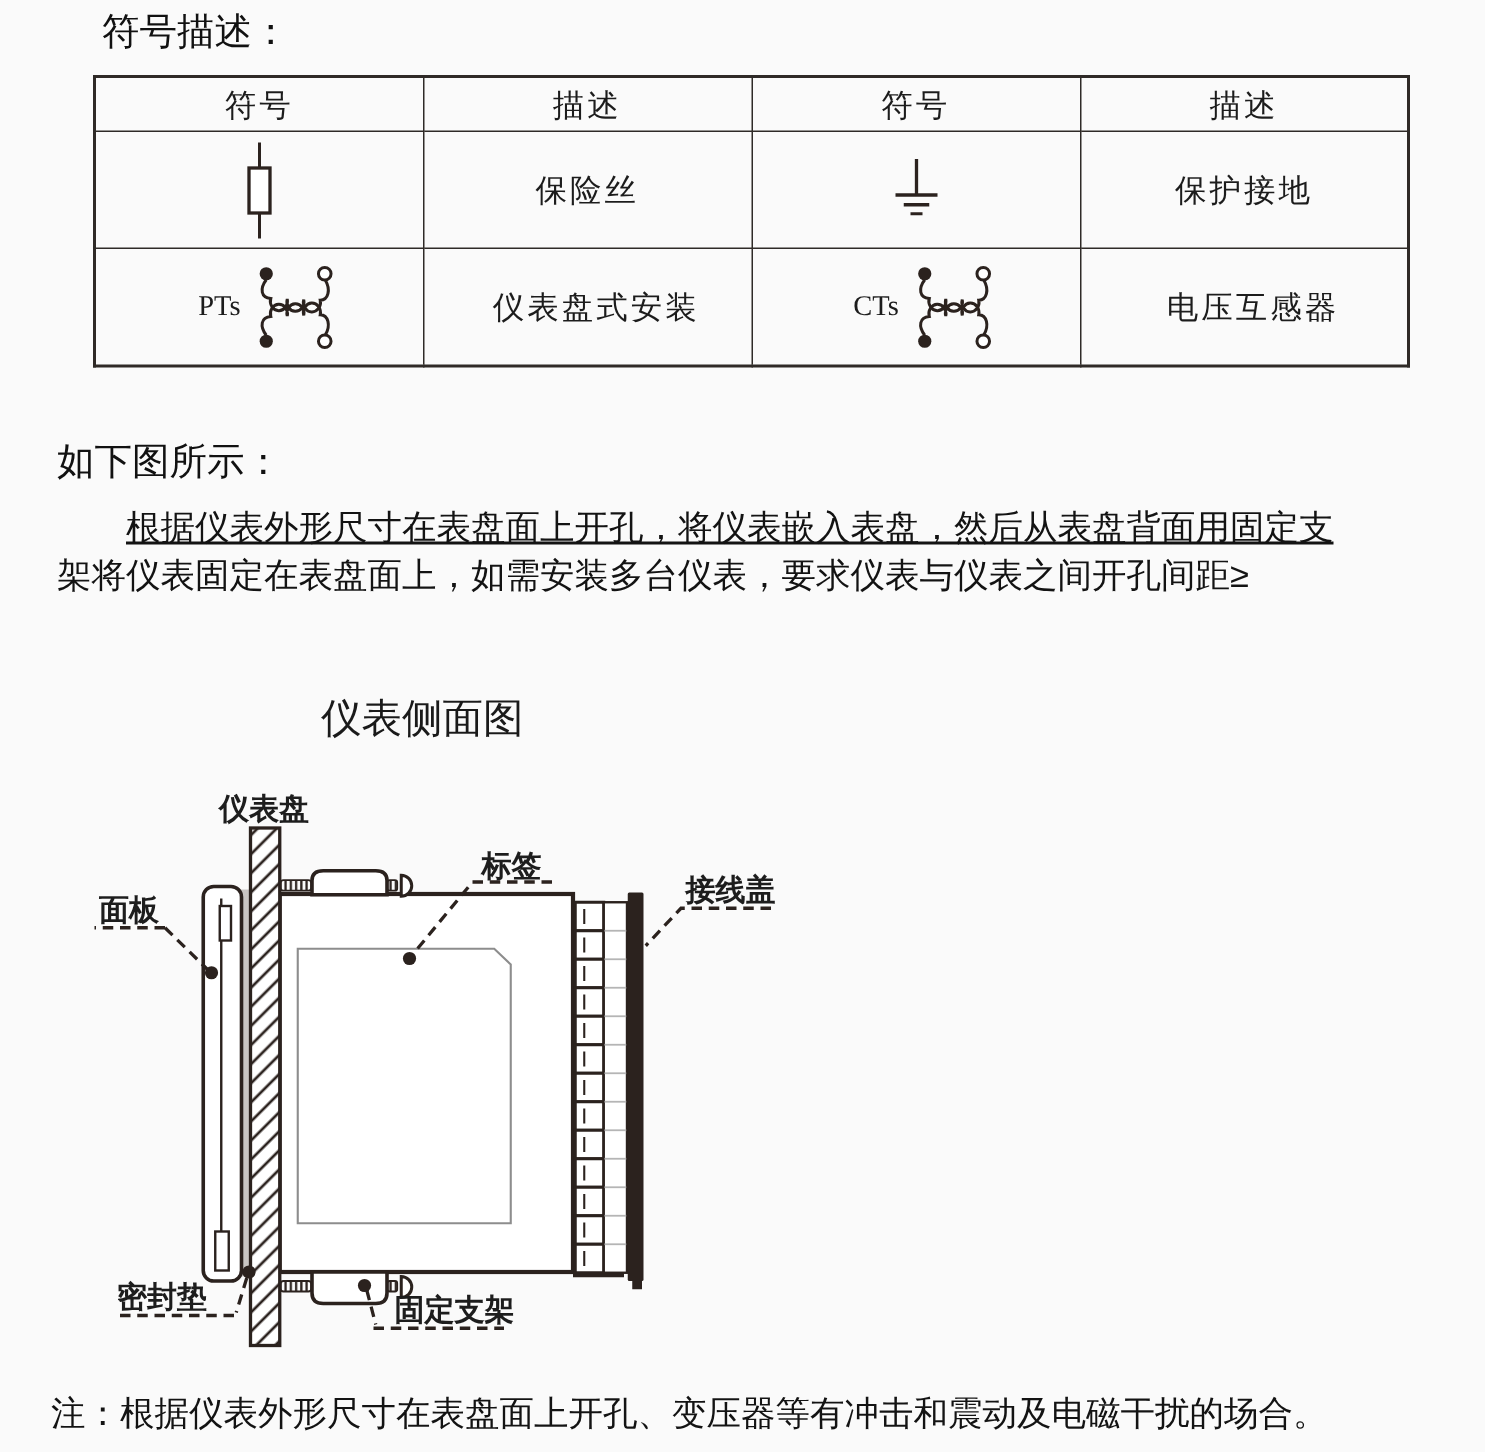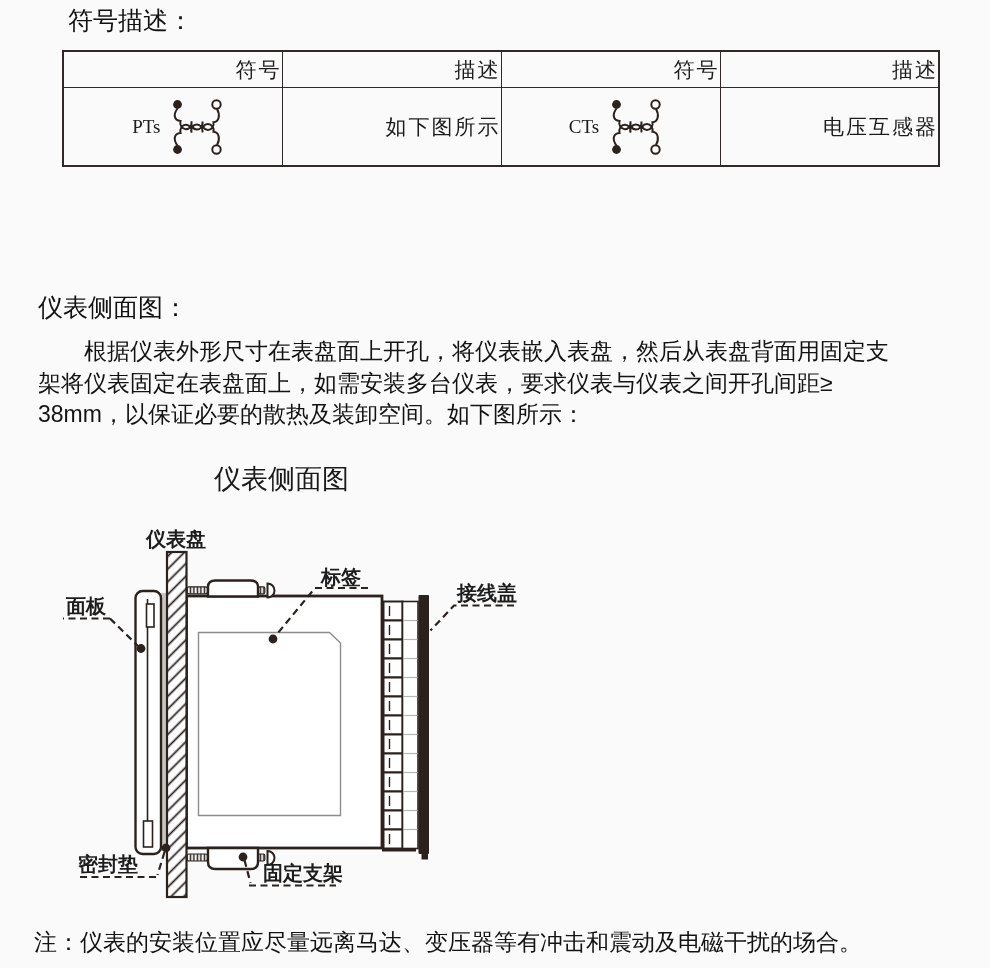--- a/index.html
+++ b/index.html
@@ -9,97 +9,120 @@
     font-family:"Liberation Sans",sans-serif;
   }
   .abs{position:absolute;}
   .sec-title{font-size:25px;font-weight:normal;color:#111;}
   
   table.sym{
     border-collapse:collapse;table-layout:fixed;
     width:878px;background:#fafafa;
   }
   table.sym th,table.sym td{
-    border:1.5px solid #2f2a27;text-align:right;vertical-align:middle;
+    border:1.5px solid #2f2a27;text-align:center;vertical-align:middle;
     font-family:"Liberation Serif",serif;font-weight:normal;
     font-size:21px;color:#1c1c1c;letter-spacing:2px;padding:0;
   }
   table.sym{border:2.5px solid #2f2a27;}
   table.sym tr.hdr th{height:35px;}
   table.sym tr.r1 td{height:77px;}
   table.sym tr.r2 td{height:77px;padding-left:12px;}
   .symcell{display:flex;align-items:center;justify-content:center;gap:7px;}
   .pt-label{font-family:"Liberation Serif",serif;font-size:19px;letter-spacing:0;}
   
   .para{font-size:23px;line-height:31.5px;color:#131313;}
-  .para .indent{text-indent:2em;}
+  .para .indent{text-indent:2em;text-decoration:underline;}
   .diag-title{font-family:"Liberation Serif",serif;font-weight:normal;font-size:27px;color:#1a1a1a;}
   .note{font-size:23px;color:#131313;}
   
   svg text.dlabel{
     font-family:"Liberation Sans",sans-serif;font-weight:bold;
     font-size:20px;fill:#1d1d1d;
   }
 </style>
 </head>
 <body>
 
 <div class="abs sec-title" style="left:68px;top:4px;">符号描述：</div>
 
 <table class="sym abs" style="left:62px;top:50px;">
   <tbody>
       <tr class="hdr">
     <th>符号</th>
     <th>描述</th>
     <th>符号</th>
     <th>描述</th>
+  </tr>
+  <tr class="r1">
+    <td>
+      <span class="symcell">
+        <svg width="36" height="68" viewBox="0 0 36 68">
+          <line x1="18" y1="2" x2="18" y2="66" stroke="#2b221e" stroke-width="2"></line>
+          <rect x="11" y="19" width="14" height="30" fill="#fff" stroke="#2b221e" stroke-width="2.2"></rect>
+        </svg>
+      </span>
+    </td>
+    <td>保险丝</td>
+    <td>
+      <span class="symcell">
+        <svg width="40" height="46" viewBox="0 0 40 46">
+          <g stroke="#2b221e" fill="none">
+            <line x1="20" y1="2" x2="20" y2="26" stroke-width="2.2"></line>
+            <line x1="6" y1="26" x2="34" y2="26" stroke-width="2.4"></line>
+            <line x1="11.5" y1="32.5" x2="28.5" y2="32.5" stroke-width="2.2"></line>
+            <line x1="16" y1="38.5" x2="24" y2="38.5" stroke-width="2"></line>
+          </g>
+        </svg>
+      </span>
+    </td>
+    <td>保护接地</td>
   </tr>
   <tr class="r2">
     <td>
       <span class="symcell">
         <span class="pt-label">PTs</span>
         <svg width="58" height="62" viewBox="0 0 58 62">
           <g stroke="#2b221e" stroke-width="2" fill="none">
             <path d="M10.5,12.5 C6,18.5 7,24.5 13.5,25 a5.7,6.3 0 1 0 11,0.4 a5.7,6.3 0 1 0 11,0.4 a5.7,6.3 0 1 0 11,0.4 C52,26 53.5,19 50,13"></path>
             <path d="M10.5,49.5 C6,43.5 7,37.5 13.5,37 a5.7,6.3 0 1 1 11,-0.4 a5.7,6.3 0 1 1 11,-0.4 a5.7,6.3 0 1 1 11,-0.4 C52,36 53.5,43 50,49"></path>
             <circle cx="49.5" cy="8.5" r="4.2" fill="#fff"></circle>
             <circle cx="49.5" cy="53.5" r="4.2" fill="#fff"></circle>
           </g>
           <circle cx="10.5" cy="8.5" r="4.4" fill="#2b221e"></circle>
           <circle cx="10.5" cy="53.5" r="4.4" fill="#2b221e"></circle>
         </svg>
       </span>
     </td>
-    <td>如下图所示</td>
+    <td>仪表盘式安装</td>
     <td>
       <span class="symcell">
         <span class="pt-label">CTs</span>
         <svg width="58" height="62" viewBox="0 0 58 62">
           <g stroke="#2b221e" stroke-width="2" fill="none">
             <path d="M10.5,12.5 C6,18.5 7,24.5 13.5,25 a5.7,6.3 0 1 0 11,0.4 a5.7,6.3 0 1 0 11,0.4 a5.7,6.3 0 1 0 11,0.4 C52,26 53.5,19 50,13"></path>
             <path d="M10.5,49.5 C6,43.5 7,37.5 13.5,37 a5.7,6.3 0 1 1 11,-0.4 a5.7,6.3 0 1 1 11,-0.4 a5.7,6.3 0 1 1 11,-0.4 C52,36 53.5,43 50,49"></path>
             <circle cx="49.5" cy="8.5" r="4.2" fill="#fff"></circle>
             <circle cx="49.5" cy="53.5" r="4.2" fill="#fff"></circle>
           </g>
           <circle cx="10.5" cy="8.5" r="4.4" fill="#2b221e"></circle>
           <circle cx="10.5" cy="53.5" r="4.4" fill="#2b221e"></circle>
         </svg>
       </span>
     </td>
     <td>电压互感器</td>
   </tr>
 </tbody>
   </table>
 
-<div class="abs sec-title" style="left:38px;top:291px;">仪表侧面图：</div>
+<div class="abs sec-title" style="left:38px;top:291px;">如下图所示：</div>
 
 <div class="abs para" style="left:38px;top:336px;width:910px;">
   <div class="indent">根据仪表外形尺寸在表盘面上开孔，将仪表嵌入表盘，然后从表盘背面用固定支</div>
   <div>架将仪表固定在表盘面上，如需安装多台仪表，要求仪表与仪表之间开孔间距≥</div>
-  <div>38mm，以保证必要的散热及装卸空间。如下图所示：</div>
 </div>
 
 <div class="abs diag-title" style="left:214px;top:461px;">仪表侧面图</div>
 
 <svg class="abs" style="left:0;top:514px;" width="560" height="400" viewBox="0 0 560 400">
   <defs>
     <pattern id="hatch" width="9" height="9" patternUnits="userSpaceOnUse" patternTransform="rotate(45)">
       <rect width="9" height="9" fill="#fff"></rect>
       <line x1="4.5" y1="0" x2="4.5" y2="9" stroke="#2b221e" stroke-width="1.8"></line>
     </pattern>
@@ -195,13 +218,13 @@
   </g>
 
   <text class="dlabel" x="146" y="32">仪表盘</text>
   <text class="dlabel" x="66" y="99">面板</text>
   <text class="dlabel" x="321" y="70">标签</text>
   <text class="dlabel" x="457" y="86">接线盖</text>
   <text class="dlabel" x="78" y="357">密封垫</text>
   <text class="dlabel" x="263" y="366">固定支架</text>
 </svg>
 
-<div class="abs note" style="left:34px;top:927px;width:940px;">注：仪表的安装位置应尽量远离马达、变压器等有冲击和震动及电磁干扰的场合。</div>
+<div class="abs note" style="left:34px;top:927px;width:940px;">注：根据仪表外形尺寸在表盘面上开孔、变压器等有冲击和震动及电磁干扰的场合。</div>
 
 </body></html>

